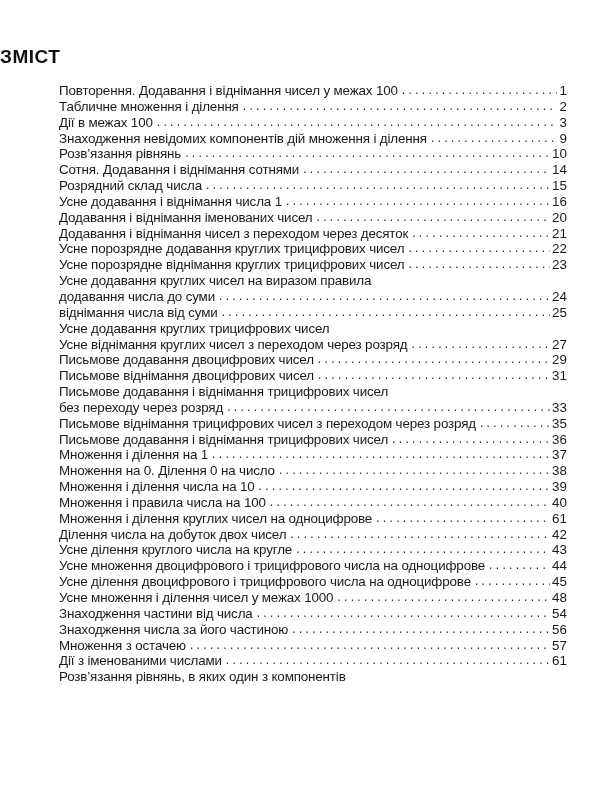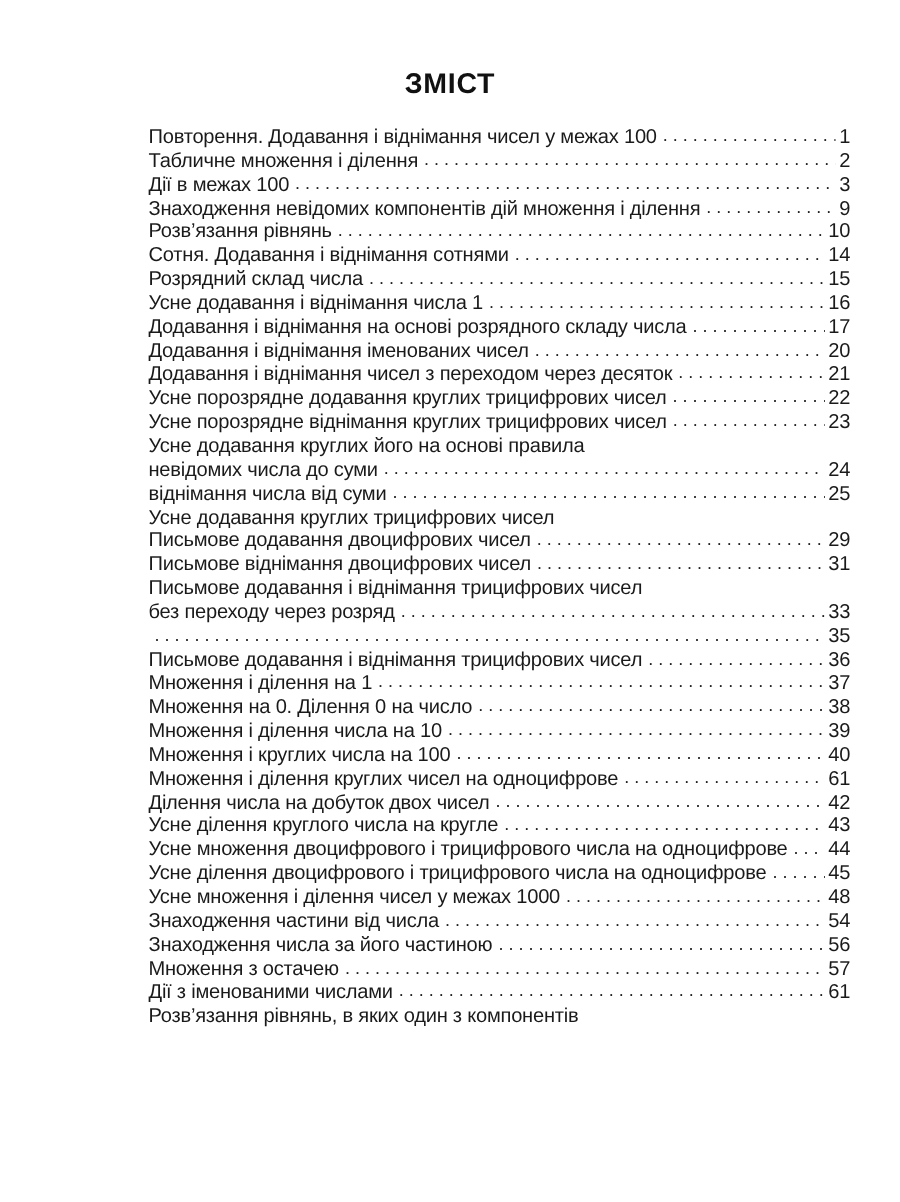--- a/index.html
+++ b/index.html
@@ -2,29 +2,29 @@
 <html><head>
   <meta charset="utf-8">
   <style>
     html, body { margin: 0; padding: 0; background: #ffffff; }
     body {
       width: 600px; height: 801px; position: relative; overflow: hidden;
       font-family: "Liberation Sans", sans-serif; color: #1a1a1a;
     }
     .title {
       position: absolute; left: 0; width: 600px; top: 46px;
-      text-align: center; font-weight: bold; font-size: 19px; letter-spacing: 0.5px;
+      text-align: left; font-weight: bold; font-size: 19px; letter-spacing: 0.5px;
       color: #111;
     }
     .toc {
       position: absolute; left: 59px; top: 83px; width: 508px;
       font-size: 13.4px; line-height: 15.85px;
     }
     .entry { display: block; }
-    .line { display: flex; align-items: flex-end; white-space: nowrap; height: 15.85px; margin-left: 40px; }
+    .line { display: flex; align-items: flex-end; white-space: nowrap; height: 15.85px; }
     .text { flex: 0 0 auto; transform-origin: left; letter-spacing: -0.15px; }
     .dots {
       flex: 1 1 auto; overflow: hidden; margin: 0 2px 0 4px;
       letter-spacing: 2.6px; font-size: 12px; color: #222; white-space: nowrap;
     }
     .dots::before {
       content: ". . . . . . . . . . . . . . . . . . . . . . . . . . . . . . . . . . . . . . . . . . . . . . . . . . . . . . . . . . . . . . . . . . . . . . . . . . . . . . . . . . . . . . . . . . . . . . . . . . . . . . . . . . . . . . . . . . . . . . . . . . . . . . . . . . . . . . . . . . . . . . . .";
       letter-spacing: 0px;
     }
     .page { flex: 0 0 auto; text-align: right; min-width: 8px; }
@@ -86,27 +86,20 @@
     </div>
     <div class="entry">
       <div class="line">
         <span class="text">Усне додавання і віднімання числа 1</span>
         <span class="dots"></span>
         <span class="page">16</span>
       </div>
     </div>
     <div class="entry">
       <div class="line">
-        <span class="text">Додавання і віднімання на основі розрядного складу числа</span>
-        <span class="dots"></span>
-        <span class="page">17</span>
-      </div>
-    </div>
-    <div class="entry">
-      <div class="line">
         <span class="text">Додавання і віднімання іменованих чисел</span>
         <span class="dots"></span>
         <span class="page">20</span>
       </div>
     </div>
     <div class="entry">
       <div class="line">
         <span class="text">Додавання і віднімання чисел з переходом через десяток</span>
         <span class="dots"></span>
         <span class="page">21</span>
@@ -121,42 +114,49 @@
     </div>
     <div class="entry">
       <div class="line">
         <span class="text">Усне порозрядне віднімання круглих трицифрових чисел</span>
         <span class="dots"></span>
         <span class="page">23</span>
       </div>
     </div>
     <div class="entry">
       <div class="line">
-        <span class="text">Усне додавання круглих його на основі правила</span>
-      </div>
-      <div class="line">
-        <span class="text">невідомих числа до суми</span>
+        <span class="text">Усне додавання круглих чисел на виразом правила</span>
+      </div>
+      <div class="line">
+        <span class="text">додавання числа до суми</span>
         <span class="dots"></span>
         <span class="page">24</span>
       </div>
     </div>
     <div class="entry">
       <div class="line">
         <span class="text">віднімання числа від суми</span>
         <span class="dots"></span>
         <span class="page">25</span>
       </div>
     </div>
     <div class="entry">
       <div class="line">
         <span class="text">Усне додавання круглих трицифрових чисел</span>
       </div>
     </div>
     <div class="entry">
       <div class="line">
+        <span class="text">Усне віднімання круглих чисел з переходом через розряд</span>
+        <span class="dots"></span>
+        <span class="page">27</span>
+      </div>
+    </div>
+    <div class="entry">
+      <div class="line">
         <span class="text">Письмове додавання двоцифрових чисел</span>
         <span class="dots"></span>
         <span class="page">29</span>
       </div>
     </div>
     <div class="entry">
       <div class="line">
         <span class="text">Письмове віднімання двоцифрових чисел</span>
         <span class="dots"></span>
         <span class="page">31</span>
@@ -167,20 +167,21 @@
         <span class="text">Письмове додавання і віднімання трицифрових чисел</span>
       </div>
       <div class="line">
         <span class="text">без переходу через розряд</span>
         <span class="dots"></span>
         <span class="page">33</span>
       </div>
     </div>
     <div class="entry">
       <div class="line">
+        <span class="text">Письмове віднімання трицифрових чисел з переходом через розряд</span>
         <span class="dots"></span>
         <span class="page">35</span>
       </div>
     </div>
     <div class="entry">
       <div class="line">
         <span class="text">Письмове додавання і віднімання трицифрових чисел</span>
         <span class="dots"></span>
         <span class="page">36</span>
       </div>
@@ -201,21 +202,21 @@
     </div>
     <div class="entry">
       <div class="line">
         <span class="text">Множення і ділення числа на 10</span>
         <span class="dots"></span>
         <span class="page">39</span>
       </div>
     </div>
     <div class="entry">
       <div class="line">
-        <span class="text">Множення і круглих числа на 100</span>
+        <span class="text">Множення і правила числа на 100</span>
         <span class="dots"></span>
         <span class="page">40</span>
       </div>
     </div>
     <div class="entry">
       <div class="line">
         <span class="text">Множення і ділення круглих чисел на одноцифрове</span>
         <span class="dots"></span>
         <span class="page">61</span>
       </div>

